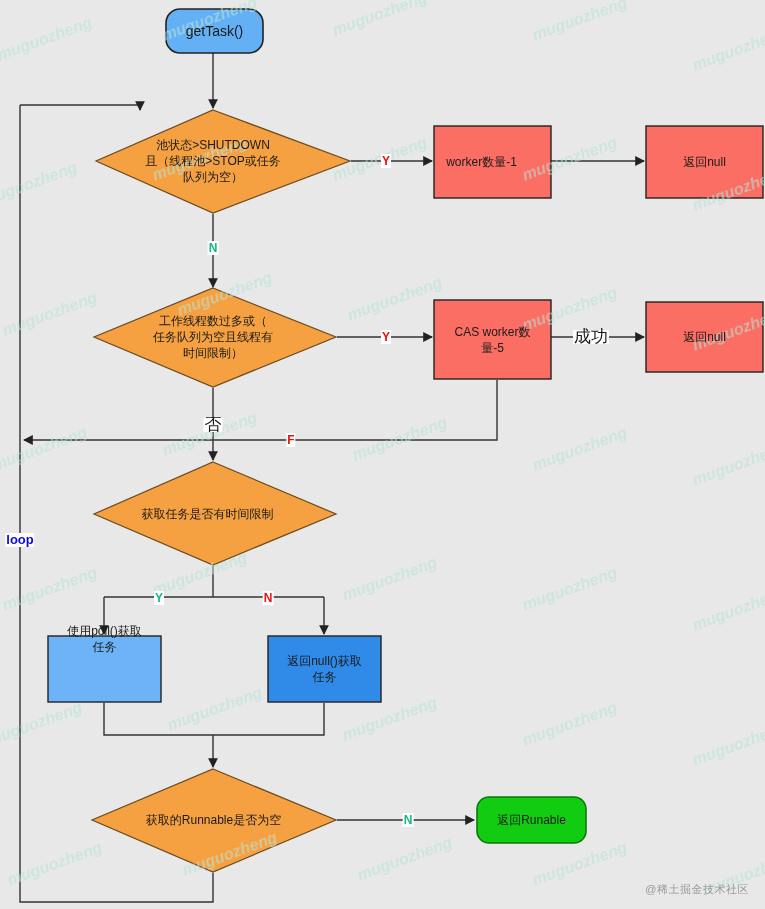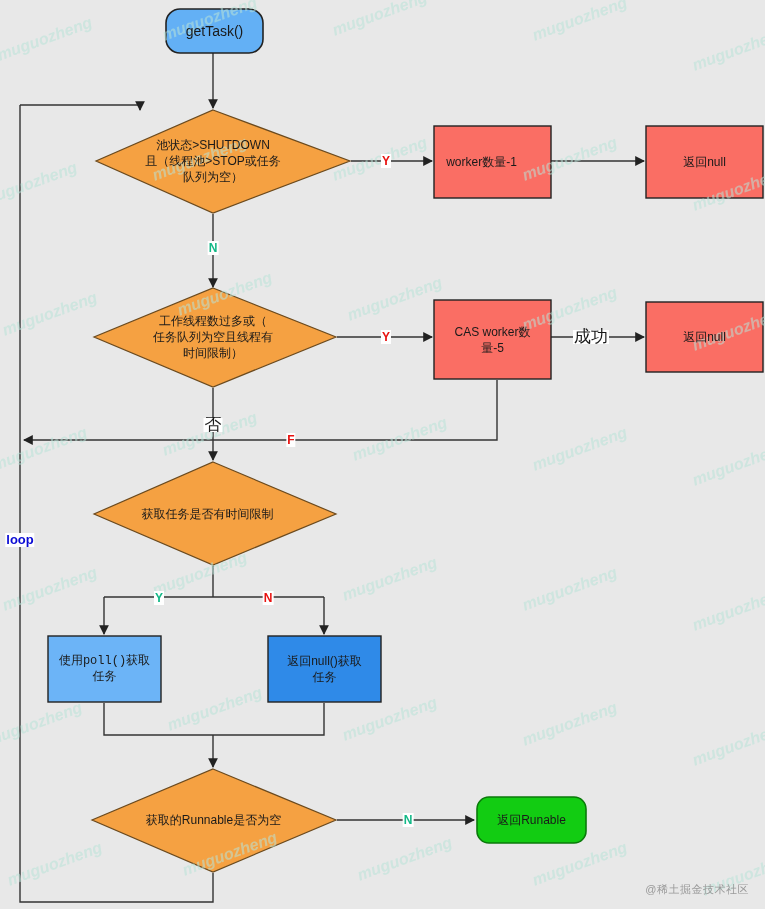--- a/index.html
+++ b/index.html
@@ -199,21 +199,21 @@
 任务队列为空且线程有
 时间限制）</div>
 
   <div class="node-label" style="left:438px; top:300px; width:109px; height:79px;">CAS worker数
 量-5</div>
 
   <div class="node-label" style="left:646px; top:302px; width:117px; height:70px;">返回null</div>
 
   <div class="node-label" style="left:100px; top:498px; width:215px; height:32px;">获取任务是否有时间限制</div>
 
-  <div class="node-label" style="left:48px; top:636px; width:113px; height:66px;font-family:Liberation Mono, monospace;">使用poll()获取
+  <div class="node-label" style="left:48px; top:606px; width:113px; height:66px;">使用poll()获取
 任务</div>
 
   <div class="node-label" style="left:268px; top:636px; width:113px; height:66px;">返回null()获取
 任务</div>
 
   <div class="node-label" style="left:477px; top:797px; width:109px; height:46px;">返回Runable</div>
 
   <div class="node-label" style="left:106px; top:804px; width:215px; height:32px;">获取的Runnable是否为空</div>
 
   <div class="edge-label" style="left:386px; top:161px; color:#e8110f;">Y</div>

